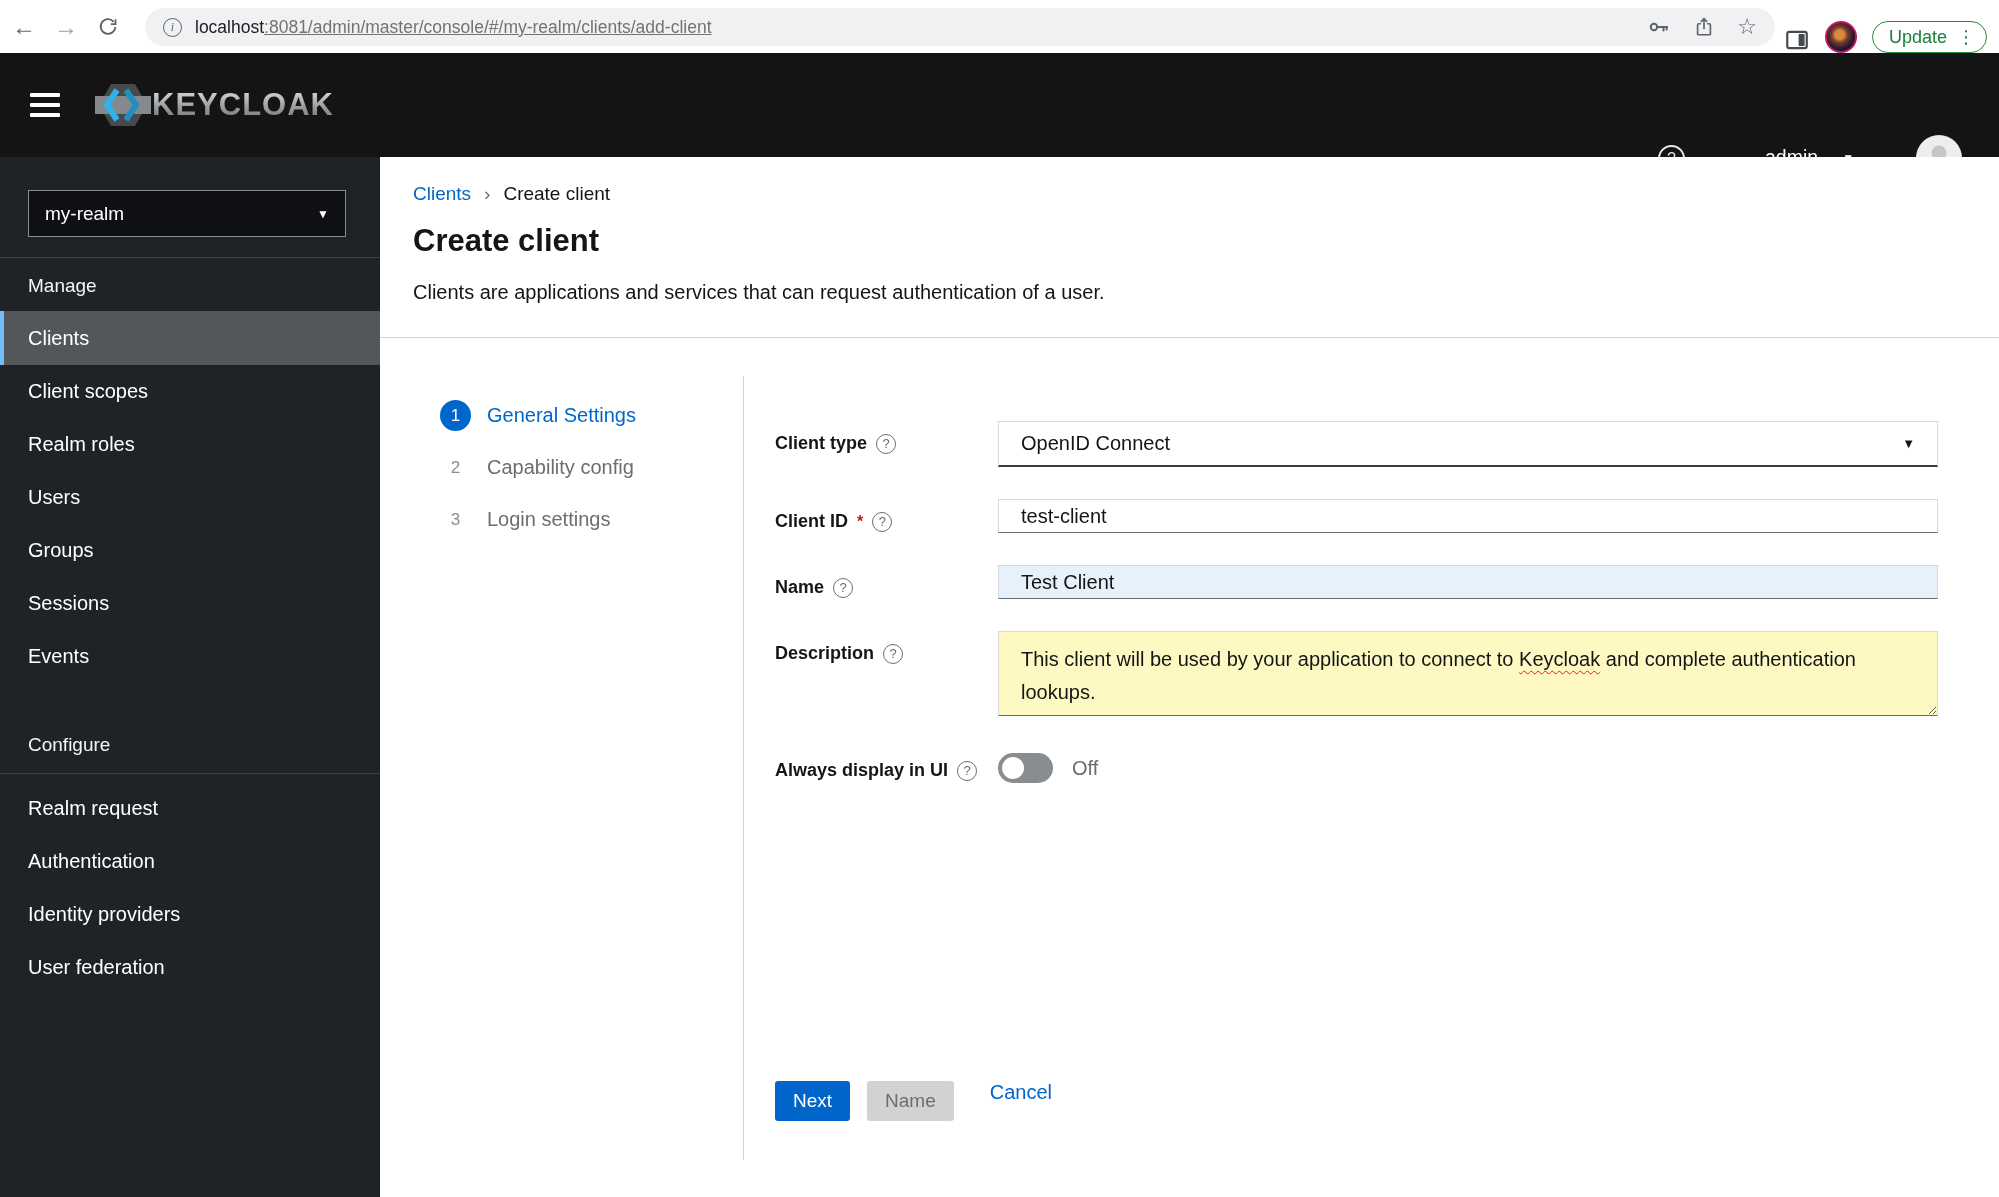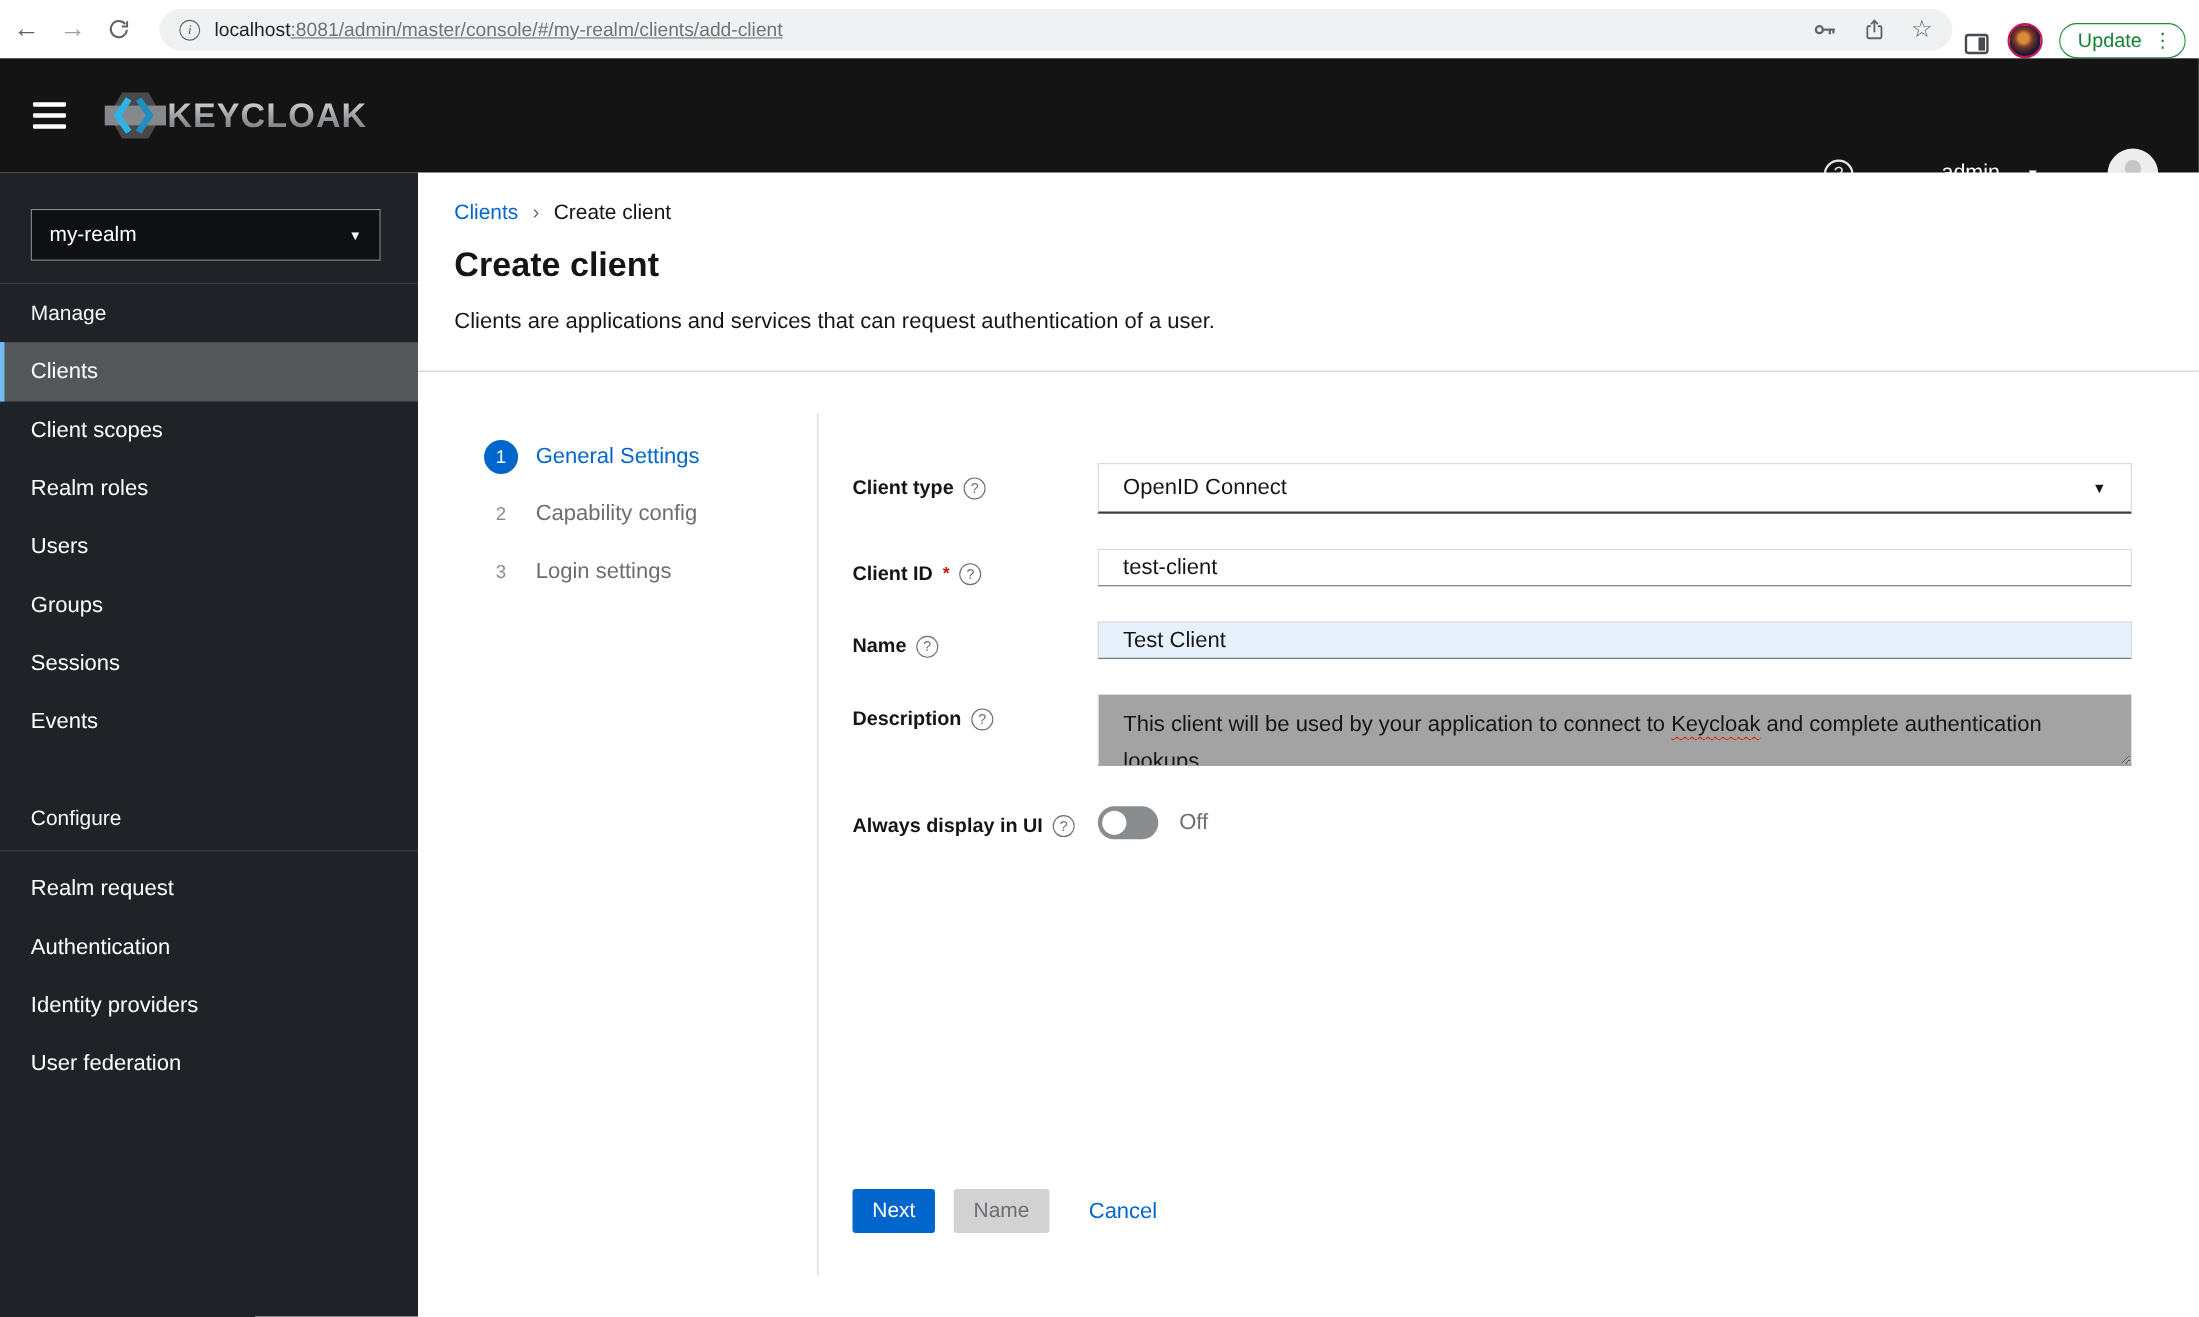--- a/index.html
+++ b/index.html
@@ -96,30 +96,30 @@
   .help { width:20px; height:20px; min-width:20px; border-radius:50%; border:1px solid #6a6e73; color:#6a6e73;
           font-size:13px; font-weight:normal; display:flex; align-items:center; justify-content:center;
           background:none; cursor:pointer; }
   .control-select { height:46px; background:#fff; border:1px solid #d9d9d9; border-bottom:2px solid #3a3d40;
                     display:flex; align-items:center; justify-content:space-between; padding:0 22px;
                     font-size:20px; color:#151515; cursor:pointer; }
   .sel-caret { font-size:13px; color:#151515; }
   .control-input { height:34px; background:#fff; border:1px solid #d9d9d9; border-bottom:1px solid #6a6e73;
                    display:flex; align-items:center; padding:0 22px; font-size:20px; color:#151515; width:100%; }
   .control-input.autofill { background:#e7f1fb; }
-  .textarea { height:65px; background:#a3a3a3; border:1px solid #d9d9d9; border-bottom:1px solid #6a6e73;
+  .textarea { height:85px; background:#fef9c3; border:1px solid #d9d9d9; border-bottom:1px solid #6a6e73;
               padding:11px 22px; font-size:20px; line-height:33px; color:#151515; resize:both; overflow:auto; }
   .misspell { text-decoration:underline; text-decoration-style:wavy; text-decoration-color:#e0240b;
               text-decoration-thickness:1px; text-underline-offset:4px; }
   .switch-ctl { display:flex; align-items:center; gap:19px; padding-top:5px; }
   .switch { width:55px; height:30px; border-radius:15px; background:#8a8d90; position:relative; border:none; cursor:pointer; }
   .switch::after { content:""; position:absolute; left:4px; top:4px; width:22px; height:22px; border-radius:50%; background:#fff; }
   .switch-label { font-size:20px; color:#6a6e73; }
 
-  .actions { position:absolute; left:395px; top:743px; display:flex; align-items:center; }
+  .actions { position:absolute; left:395px; top:743px; display:flex; align-items:flex-start; }
   .btn { font-size:19px; border-radius:3px; padding:9px 18px; border:none; font-family:inherit; cursor:pointer; }
   .btn-primary { background:#0066cc; color:#fff; }
   .btn-disabled { background:#d2d2d2; color:#6a6e73; margin-left:17px; cursor:default; }
   .link-btn { color:#0066cc; font-size:20px; margin-left:36px; background:none; border:none; cursor:pointer; }
 </style>
 </head>
 <body>
 
 <div class="browser-bar">
   <button class="bnav back">←</button>

